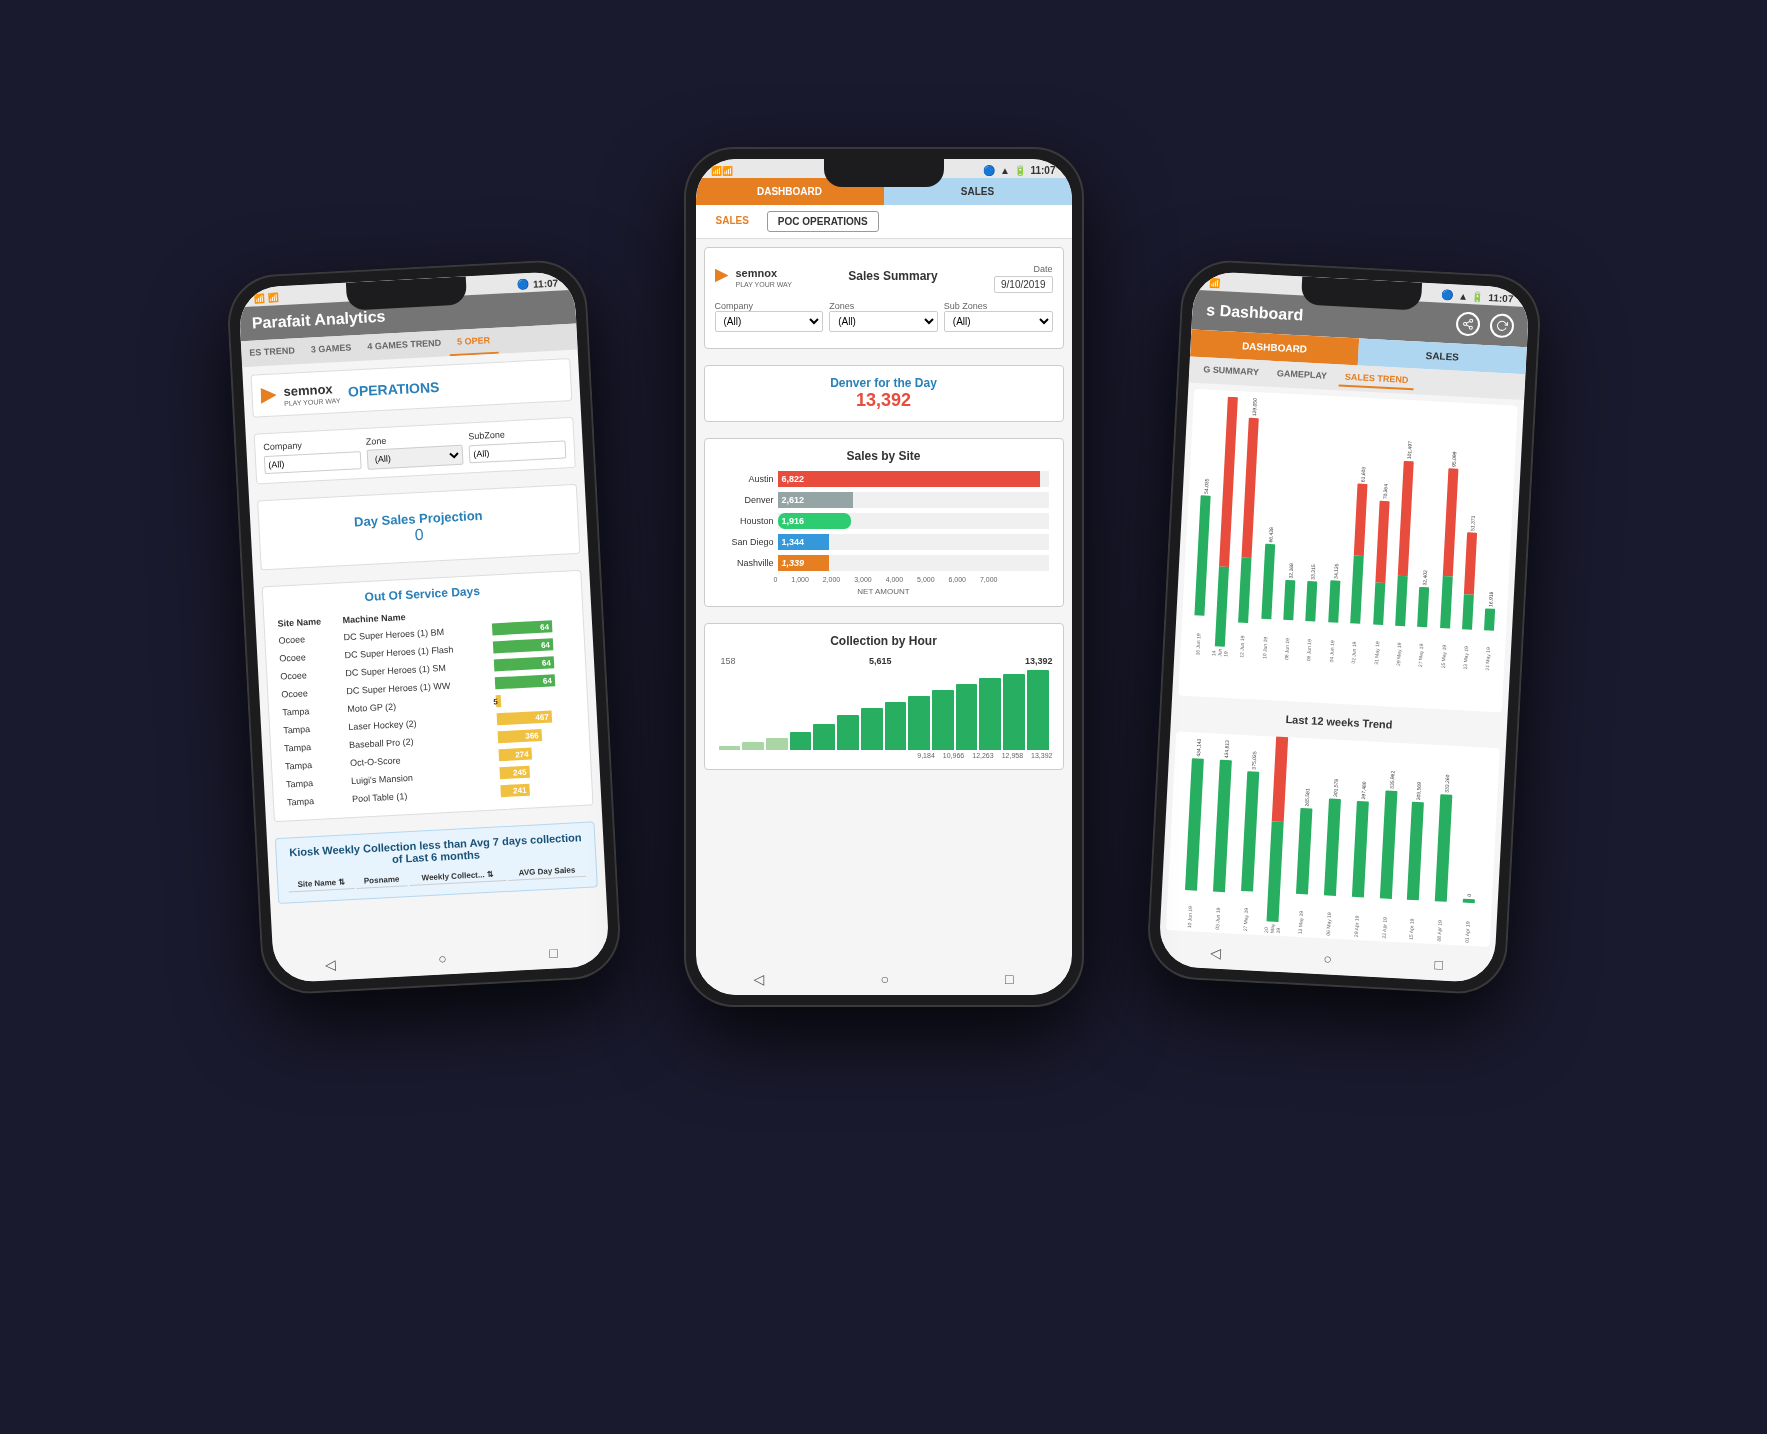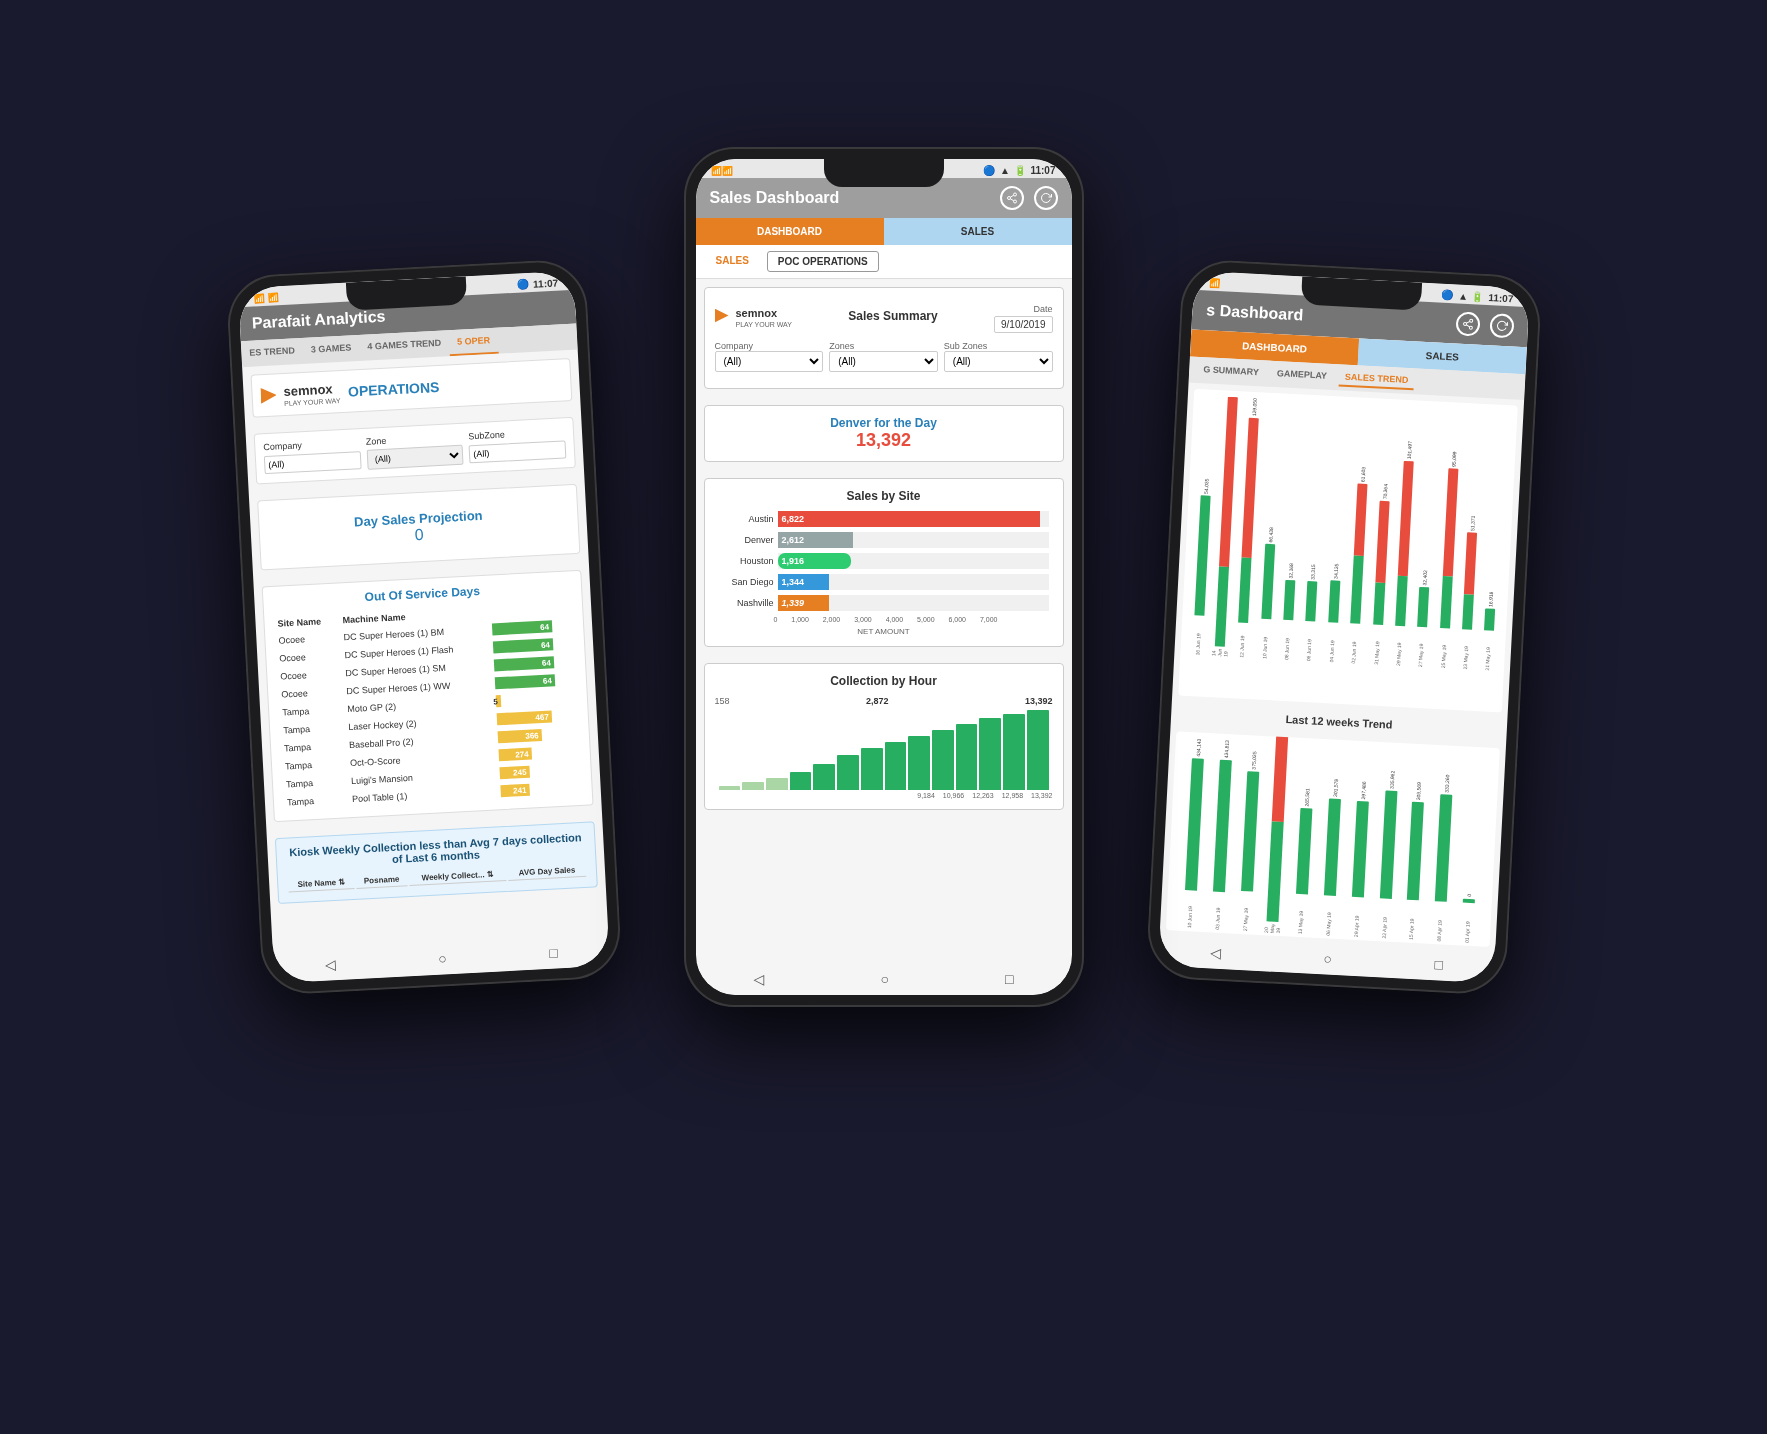--- a/index.html
+++ b/index.html
@@ -843,40 +843,20 @@
         <div class="status-bar">
           <span style="font-size:9px;">📶📶</span>
           <div class="status-icons">
             <span>🔵</span>
             <span>▲</span>
             <span>🔋</span>
             <span style="font-size:10px;">11:07</span>
           </div>
         </div>
 
-        <div class="app-header">
-          <span class="app-header-title">Sales Dashboard</span>
-          <div class="app-header-icons">
-            <div class="icon-circle">
-              <svg width="12" height="12" viewBox="0 0 24 24" fill="none" stroke="white" stroke-width="2">
-                <circle cx="18" cy="5" r="3"></circle>
-                  <circle cx="6" cy="12" r="3"></circle>
-                  <circle cx="18" cy="19" r="3"></circle>
-                <line x1="8.59" y1="13.51" x2="15.42" y2="17.49"></line>
-                  <line x1="15.41" y1="6.51" x2="8.59" y2="10.49"></line>
-              </svg>
-            </div>
-            <div class="icon-circle">
-              <svg width="12" height="12" viewBox="0 0 24 24" fill="none" stroke="white" stroke-width="2">
-                <polyline points="23 4 23 10 17 10"></polyline>
-                  <path d="M20.49 15a9 9 0 1 1-2.12-9.36L23 10"></path>
-              </svg>
-            </div>
-          </div>
-        </div>
 
         <div class="tabs-bar">
           <div class="tab active-orange">DASHBOARD</div>
           <div class="tab active-blue">SALES</div>
         </div>
 
         <div class="sub-tabs">
           <div class="sub-tab">SALES</div>
           <div class="sub-tab active">POC OPERATIONS</div>
         </div>
@@ -965,23 +945,23 @@
             <span>4,000</span>
             <span>5,000</span>
             <span>6,000</span>
             <span>7,000</span>
           </div>
           <div class="axis-label">NET AMOUNT</div>
         </div>
 
         <div class="collection-card">
           <div class="card-title">Collection by Hour</div>
-          <div style="display:flex;align-items:center;justify-content:space-between;margin-bottom:4px;">
+          <div style="display:flex;align-items:center;justify-content:space-between;margin-bottom:4px;margin-left:6px;">
             <span style="font-size:9px;color:#666;">158</span>
-            <span style="font-size:9px;color:#333;font-weight:bold;">2,872</span>
+            <span style="font-size:9px;color:#333;font-weight:bold;">5,615</span>
             <span style="font-size:9px;color:#333;font-weight:bold;">13,392</span>
           </div>
           <div class="hour-chart">
             <div class="hour-bar-wrap">
                 <div class="hour-bar light" style="height:4px;"></div>
               </div>
             <div class="hour-bar-wrap">
                 <div class="hour-bar light" style="height:8px;"></div>
               </div>
             <div class="hour-bar-wrap">

